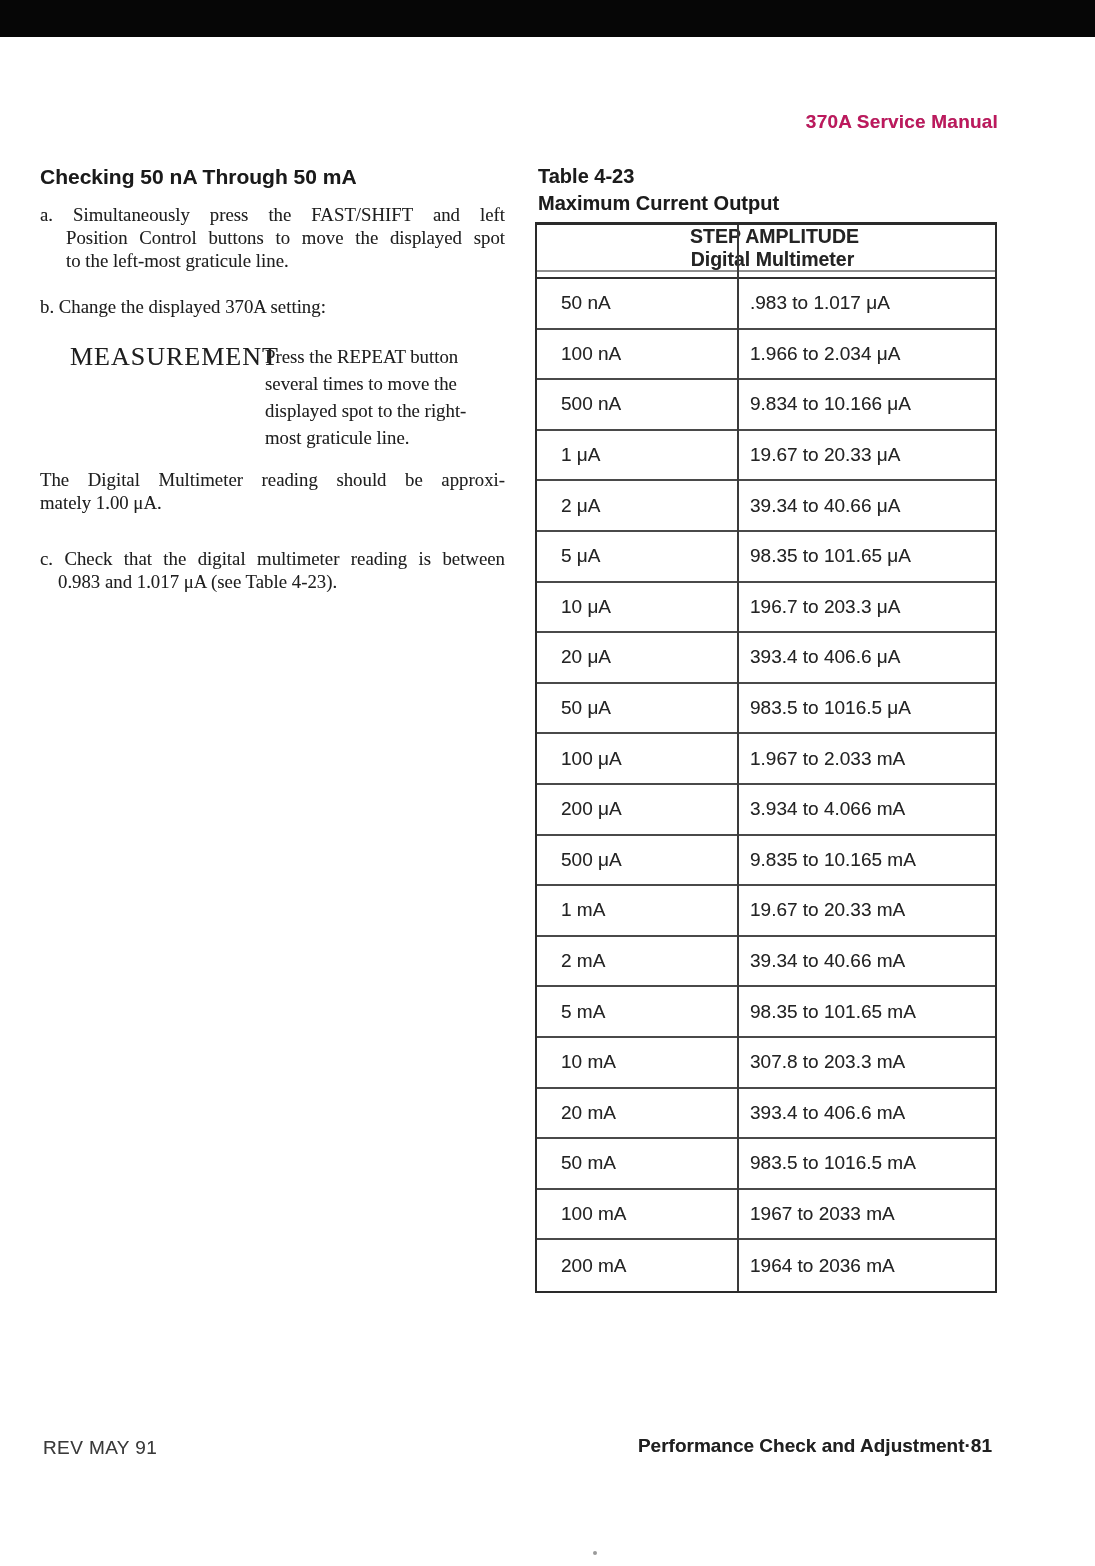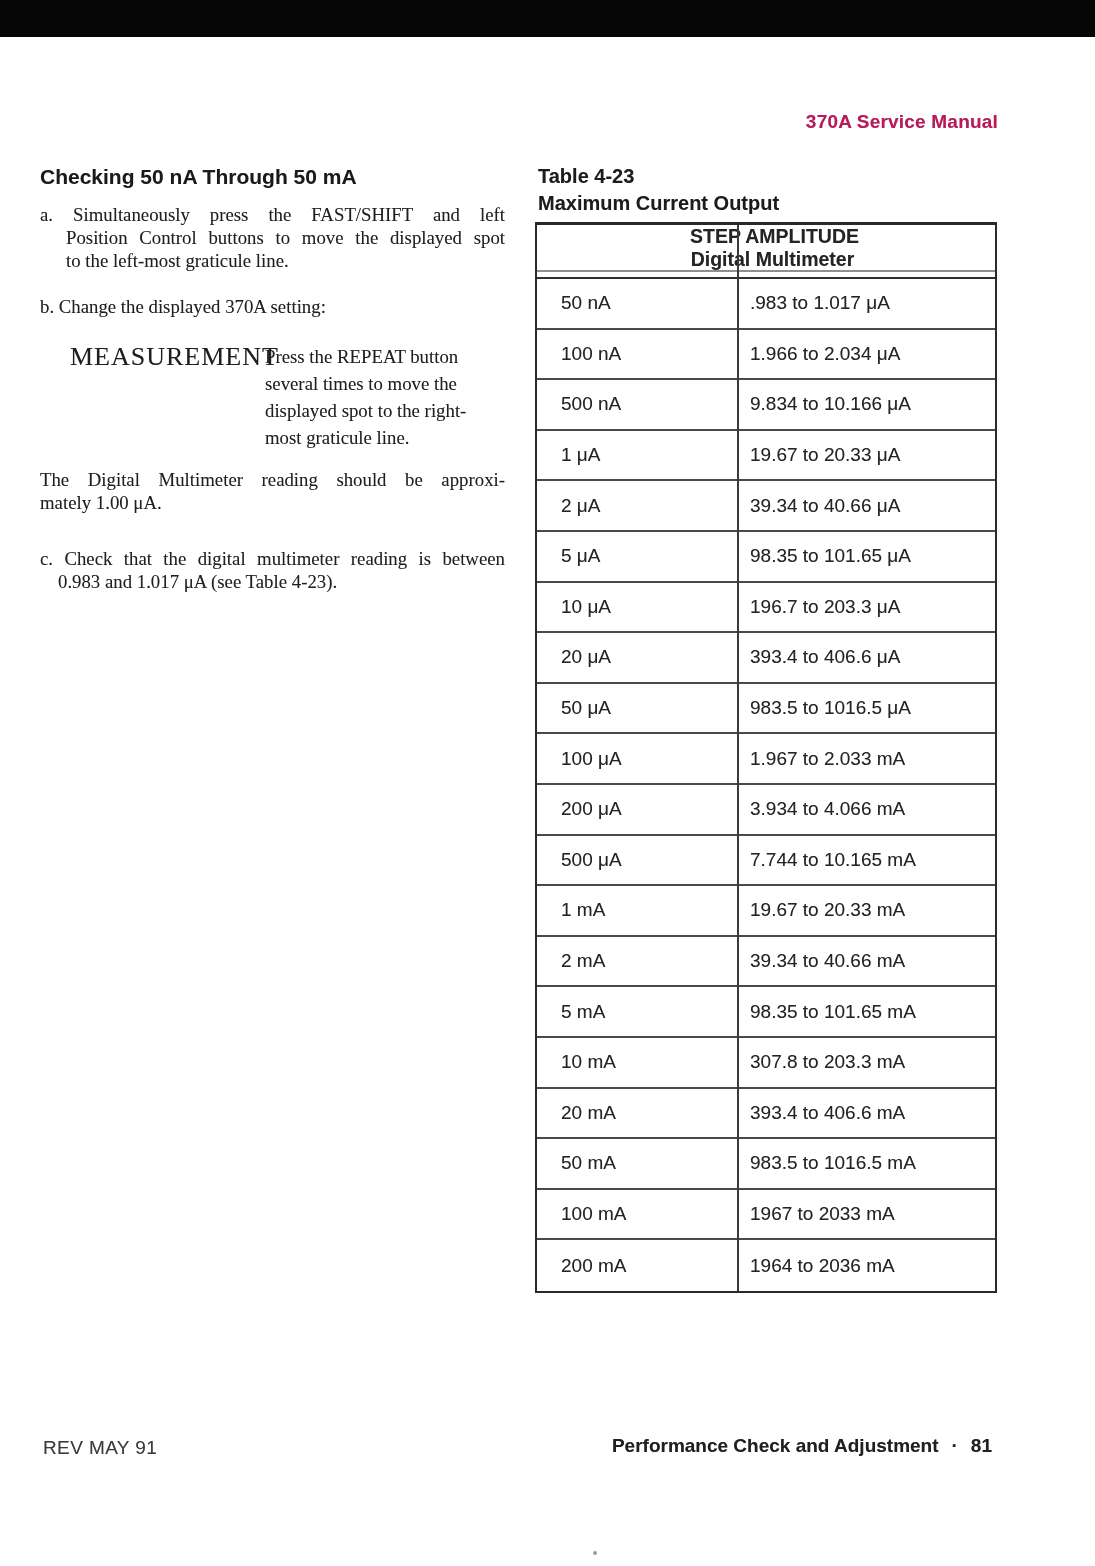--- a/index.html
+++ b/index.html
@@ -74,21 +74,21 @@
   .trow:last-child { border-bottom:none; }
 
   
   #footer-rev {
     left:43px; top:1437px;
     font-family:"Liberation Sans","DejaVu Sans",sans-serif;
     font-size:19px; color:#3a3a3a; letter-spacing:0.4px;
     text-shadow:0 0 0.5px rgba(40,40,40,0.3);
   }
   #footer-right {
-    top:1435px; right:103px; display:flex; align-items:baseline; gap:13px;
+    top:1435px; right:103px; display:flex; align-items:baseline; 
     font-family:"Liberation Sans","DejaVu Sans",sans-serif;
     font-weight:700; font-size:19px; color:#202020;
     text-shadow:0 0 0.5px rgba(30,30,30,0.35);
     justify-content:flex-end;
   }
   #bottom-mark { left:593px; top:1551px; width:4px; height:4px; background:#9a9a9a; border-radius:2px; }
 </style>
 </head>
 <body>
 
@@ -178,21 +178,21 @@
       <div class="trow">
         <div class="c1">100 μA</div>
         <div class="c2">1.967 to 2.033 mA</div>
       </div>
       <div class="trow">
         <div class="c1">200 μA</div>
         <div class="c2">3.934 to 4.066 mA</div>
       </div>
       <div class="trow">
         <div class="c1">500 μA</div>
-        <div class="c2">7.744 to 10.165 mA</div>
+        <div class="c2">9.835 to 10.165 mA</div>
       </div>
       <div class="trow">
         <div class="c1">1 mA</div>
         <div class="c2">19.67 to 20.33 mA</div>
       </div>
       <div class="trow">
         <div class="c1">2 mA</div>
         <div class="c2">39.34 to 40.66 mA</div>
       </div>
       <div class="trow">

